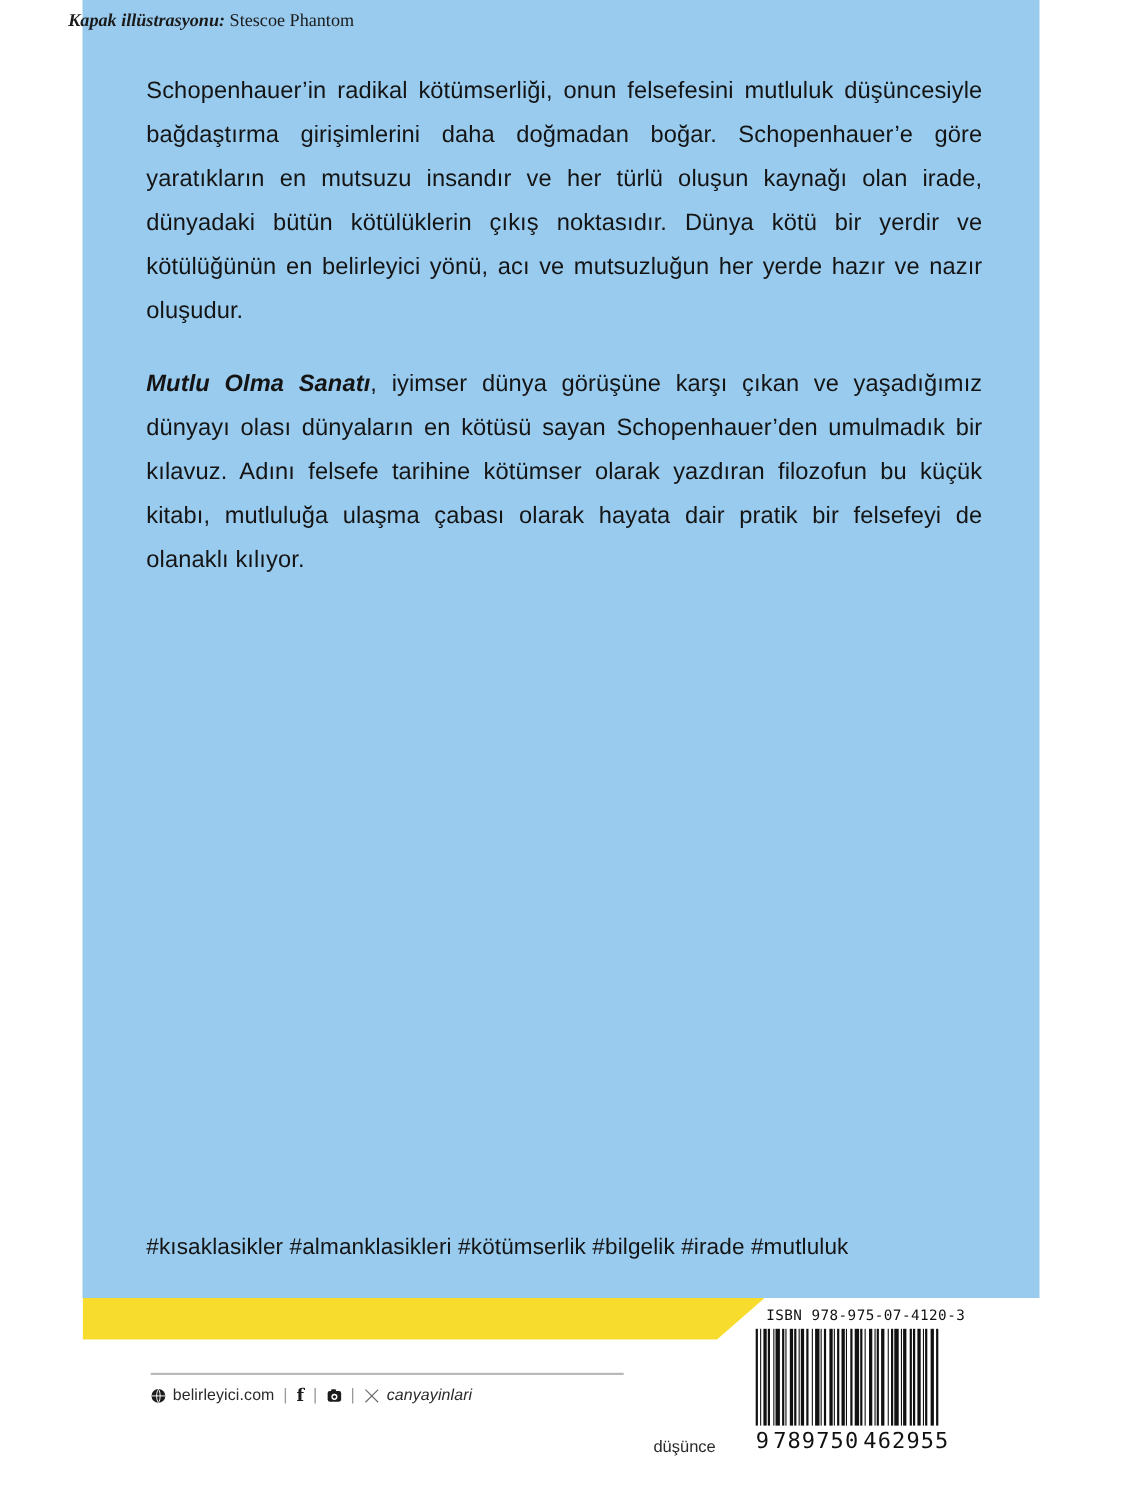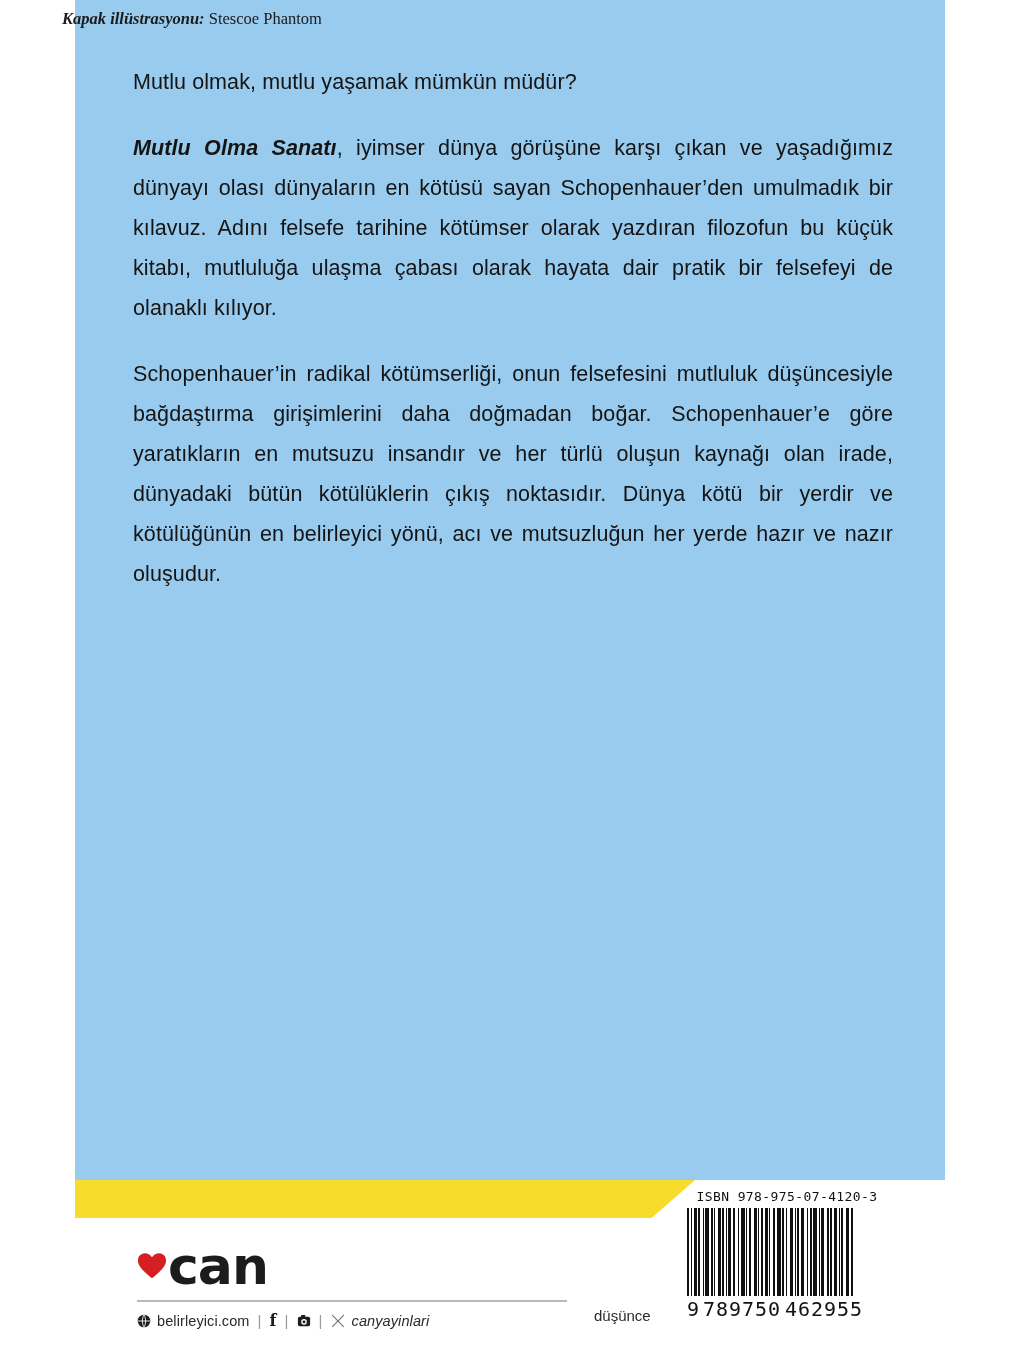--- a/index.html
+++ b/index.html
@@ -214,37 +214,31 @@
   .bc-tail { width: 14px; }
 </style>
 </head>
 <body>
 
 <div class="page">
 
   <div class="cover-panel">
 
     <div class="blurb">
-      <p class="no-justify">Mutlu olmak, mutlu yaşamak mümkün müdür?</p>
+      <p>Schopenhauer’in radikal kötümserliği, onun felsefesini mutluluk düşüncesiyle bağdaştırma girişimlerini daha doğmadan boğar. Schopenhauer’e göre yaratıkların en mutsuzu insandır ve her türlü oluşun kaynağı olan irade, dünyadaki bütün kötülüklerin çıkış noktasıdır. Dünya kötü bir yerdir ve kötülüğünün en belirleyici yönü, acı ve mutsuzluğun her yerde hazır ve nazır oluşudur.</p>
       <p><span class="book-title">Mutlu Olma Sanatı</span><span>, iyimser dünya görüşüne karşı çıkan ve yaşadığımız dünyayı olası dünyaların en kötüsü sayan Schopenhauer’den umulmadık bir kılavuz. Adını felsefe tarihine kötümser olarak yazdıran filozofun bu küçük kitabı, mutluluğa ulaşma çabası olarak hayata dair pratik bir felsefeyi de olanaklı kılıyor.</span></p>
-      <p>Schopenhauer’in radikal kötümserliği, onun felsefesini mutluluk düşüncesiyle bağdaştırma girişimlerini daha doğmadan boğar. Schopenhauer’e göre yaratıkların en mutsuzu insandır ve her türlü oluşun kaynağı olan irade, dünyadaki bütün kötülüklerin çıkış noktasıdır. Dünya kötü bir yerdir ve kötülüğünün en belirleyici yönü, acı ve mutsuzluğun her yerde hazır ve nazır oluşudur.</p>
     </div>
 
+    <div class="hashtags">#kısaklasikler #almanklasikleri #kötümserlik #bilgelik #irade #mutluluk</div>
   </div>
 
   <div class="credit-band"></div>
   <div class="credit-text"><span class="credit-label">Kapak illüstrasyonu:</span> <span>Stescoe Phantom</span></div>
 
   <div class="publisher">
-    <div class="logo-row">
-      <svg class="heart" viewBox="0 0 32 32" aria-hidden="true">
-        <path d="M16 29 C5 20.5 1 15.2 1 10.2 C1 5.6 4.4 2.4 8.5 2.4 C11.4 2.4 14.1 4 16 6.6 C17.9 4 20.6 2.4 23.5 2.4 C27.6 2.4 31 5.6 31 10.2 C31 15.2 27 20.5 16 29 Z" fill="#d61f23"></path>
-      </svg>
-      <span class="logo-word">can</span>
-    </div>
     <div class="divider"></div>
     <div class="social-row">
       <svg class="icon-inline" viewBox="0 0 16 16" aria-hidden="true">
         <circle cx="8" cy="8" r="7.2" fill="#1c1c1c"></circle>
         <path d="M8 1.2 C5.6 3.4 5.6 12.6 8 14.8 M8 1.2 C10.4 3.4 10.4 12.6 8 14.8 M1.1 8 H14.9" stroke="#ffffff" stroke-width="1" fill="none"></path>
       </svg>
       <span class="site">belirleyici.com</span>
       <span class="sep">|</span>
       <span class="fb">f</span>
       <span class="sep">|</span>

